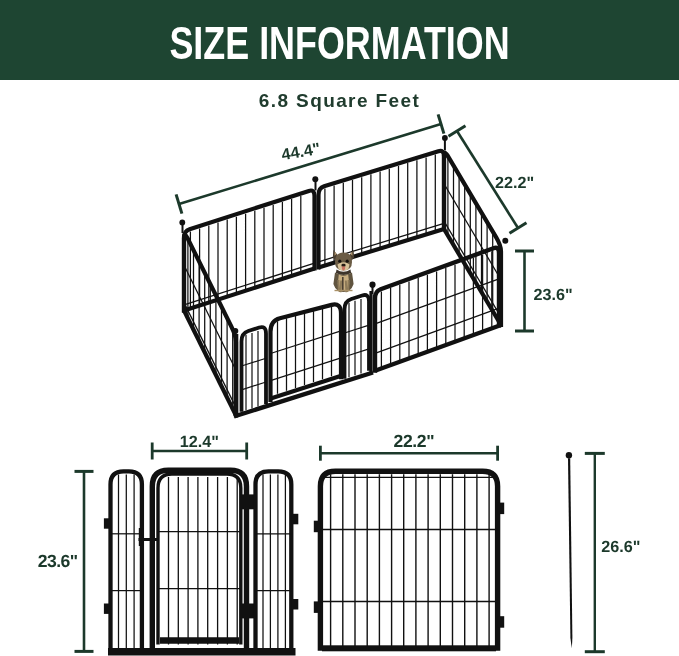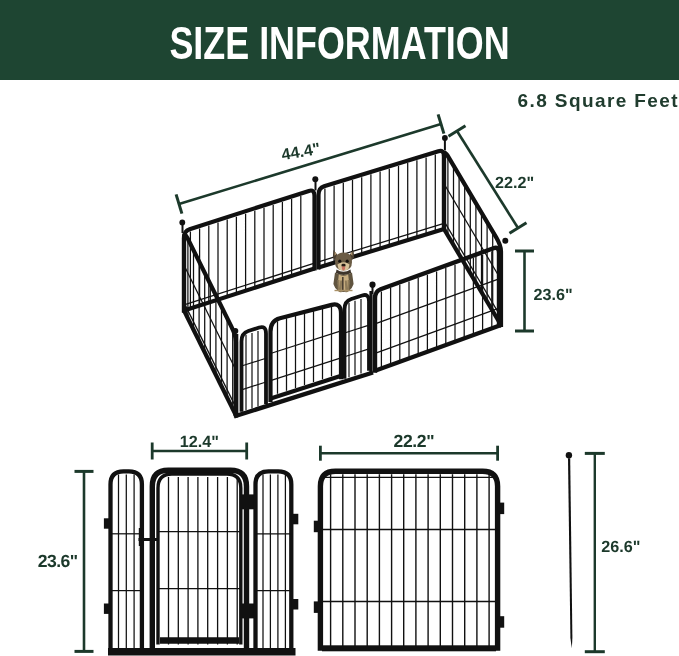--- a/index.html
+++ b/index.html
@@ -1,19 +1,19 @@
 <!DOCTYPE html>
 <html><head>
 <meta charset="utf-8">
 <style>
 html,body{margin:0;padding:0;background:#fff;}
 .page{position:relative;width:679px;height:656px;background:#fff;overflow:hidden;font-family:"Liberation Sans",sans-serif;padding-left:40px;}
 .hdr{position:absolute;left:0;top:0;width:679px;height:80px;background:#1e4532;}
 .hdr span{position:absolute;left:0;top:20px;width:679px;text-align:center;color:#fff;font-size:46px;font-weight:bold;line-height:1;transform:scaleX(0.78);transform-origin:339.5px 0;}
-.sub{position:absolute;left:0;top:91px;width:679px;text-align:right;color:#203c2e;font-size:19px;font-weight:bold;letter-spacing:1.4px;line-height:1;}
+.sub{position:absolute;left:0;top:91px;width:679px;text-align:center;color:#203c2e;font-size:19px;font-weight:bold;letter-spacing:1.4px;line-height:1;}
 svg{position:absolute;left:0;top:0;opacity:0.999;}
 </style>
 </head>
 <body>
 <div class="page">
 
 <div class="hdr">
 
 <span>SIZE INFORMATION</span>
 </div>

